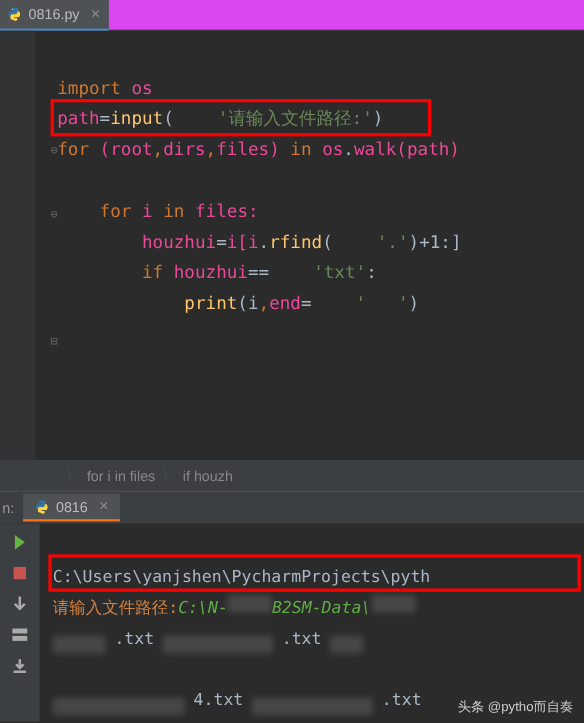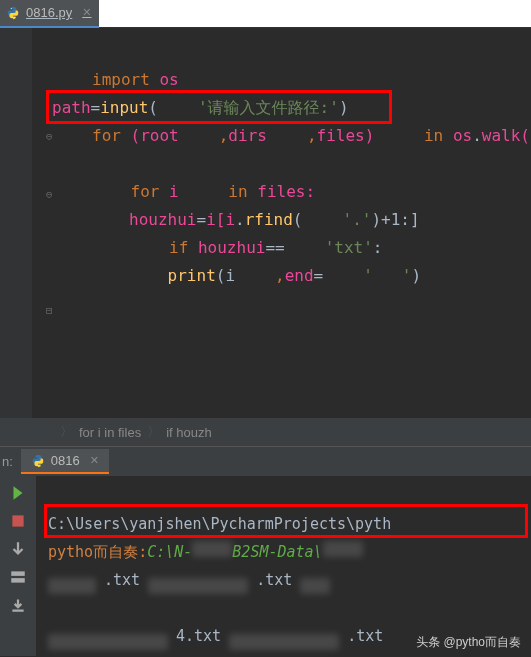--- a/index.html
+++ b/index.html
@@ -8,25 +8,24 @@
     height: 657px;
     background: #2b2b2b;
     font-family: 'Consolas', 'Monaco', monospace;
     font-size: 15px;
     color: #a9b7c6;
     overflow: hidden;
     position: relative;
   }
   .tab-bar {
     height: 28px;
-    background: #ffffff;
+    background: #d946ef;
     border-bottom: 1px solid #323232;
     display: flex;
     align-items: center;
-    text-decoration: underline;
   }
   .tab {
     display: flex;
     align-items: center;
     height: 28px;
     padding: 0 8px 0 6px;
     background: #4e5254;
     border-bottom: 2px solid #4a88c7;
     color: #bbbbbb;
     gap: 6px;
@@ -56,21 +55,21 @@
     background: #313335;
     color: #606366;
     font-size: 12px;
   }
   .code-area {
     padding: 10px 0 0 52px;
     font-size: 16px;
     line-height: 28px;
     white-space: pre;
   }
-  .kw { color: #cc7832; margin-left: 40px; }
+  .kw { color: #cc7832; }
   .str { color: #6a8759; margin-left: 40px; }
   .fn { color: #ffc66d; }
   .id { color: #ec4899; }
   .op { color: #a9b7c6; }
   .red-box1 {
     position: absolute;
     border: 3px solid #ff0000;
     left: 46px;
     top: 62px;
     width: 346px;
@@ -262,21 +261,21 @@
         </svg>
       </span>
     <span class="cg-icon">
         <svg viewBox="0 0 16 16">
           <path stroke="#aaa" stroke-width="2" fill="none" d="M3 13h10M8 3v7M5 7l3 3 3-3"></path>
         </svg>
       </span>
   </div>
   <div class="console-text">
 <span>C:\Users\yanjshen\PycharmProjects\pyth</span>
-<span class="orange">pytho而自奏:</span><span class="green-input">C:\N-</span><span class="blur" style="width:40px"></span><span class="green-input">B2SM-Data\</span><span class="blur" style="width:40px"></span>
+<span class="orange">请输入文件路径:</span><span class="green-input">C:\N-</span><span class="blur" style="width:40px"></span><span class="green-input">B2SM-Data\</span><span class="blur" style="width:40px"></span>
 <div class="blur-row"><span class="blur" style="width:48px"></span><span>.txt</span>  <span class="blur" style="width:100px"></span><span>.txt</span>  <span class="blur" style="width:30px"></span></div>
 <div class="blur-row"><span class="blur" style="width:120px"></span><span>4.txt</span>  <span class="blur" style="width:110px"></span><span>.txt</span></div>
 
   </div>
   <div class="red-box2"></div>
 </div>
 
 <div class="watermark">头条 @pytho而自奏</div>
 
 </body></html>

